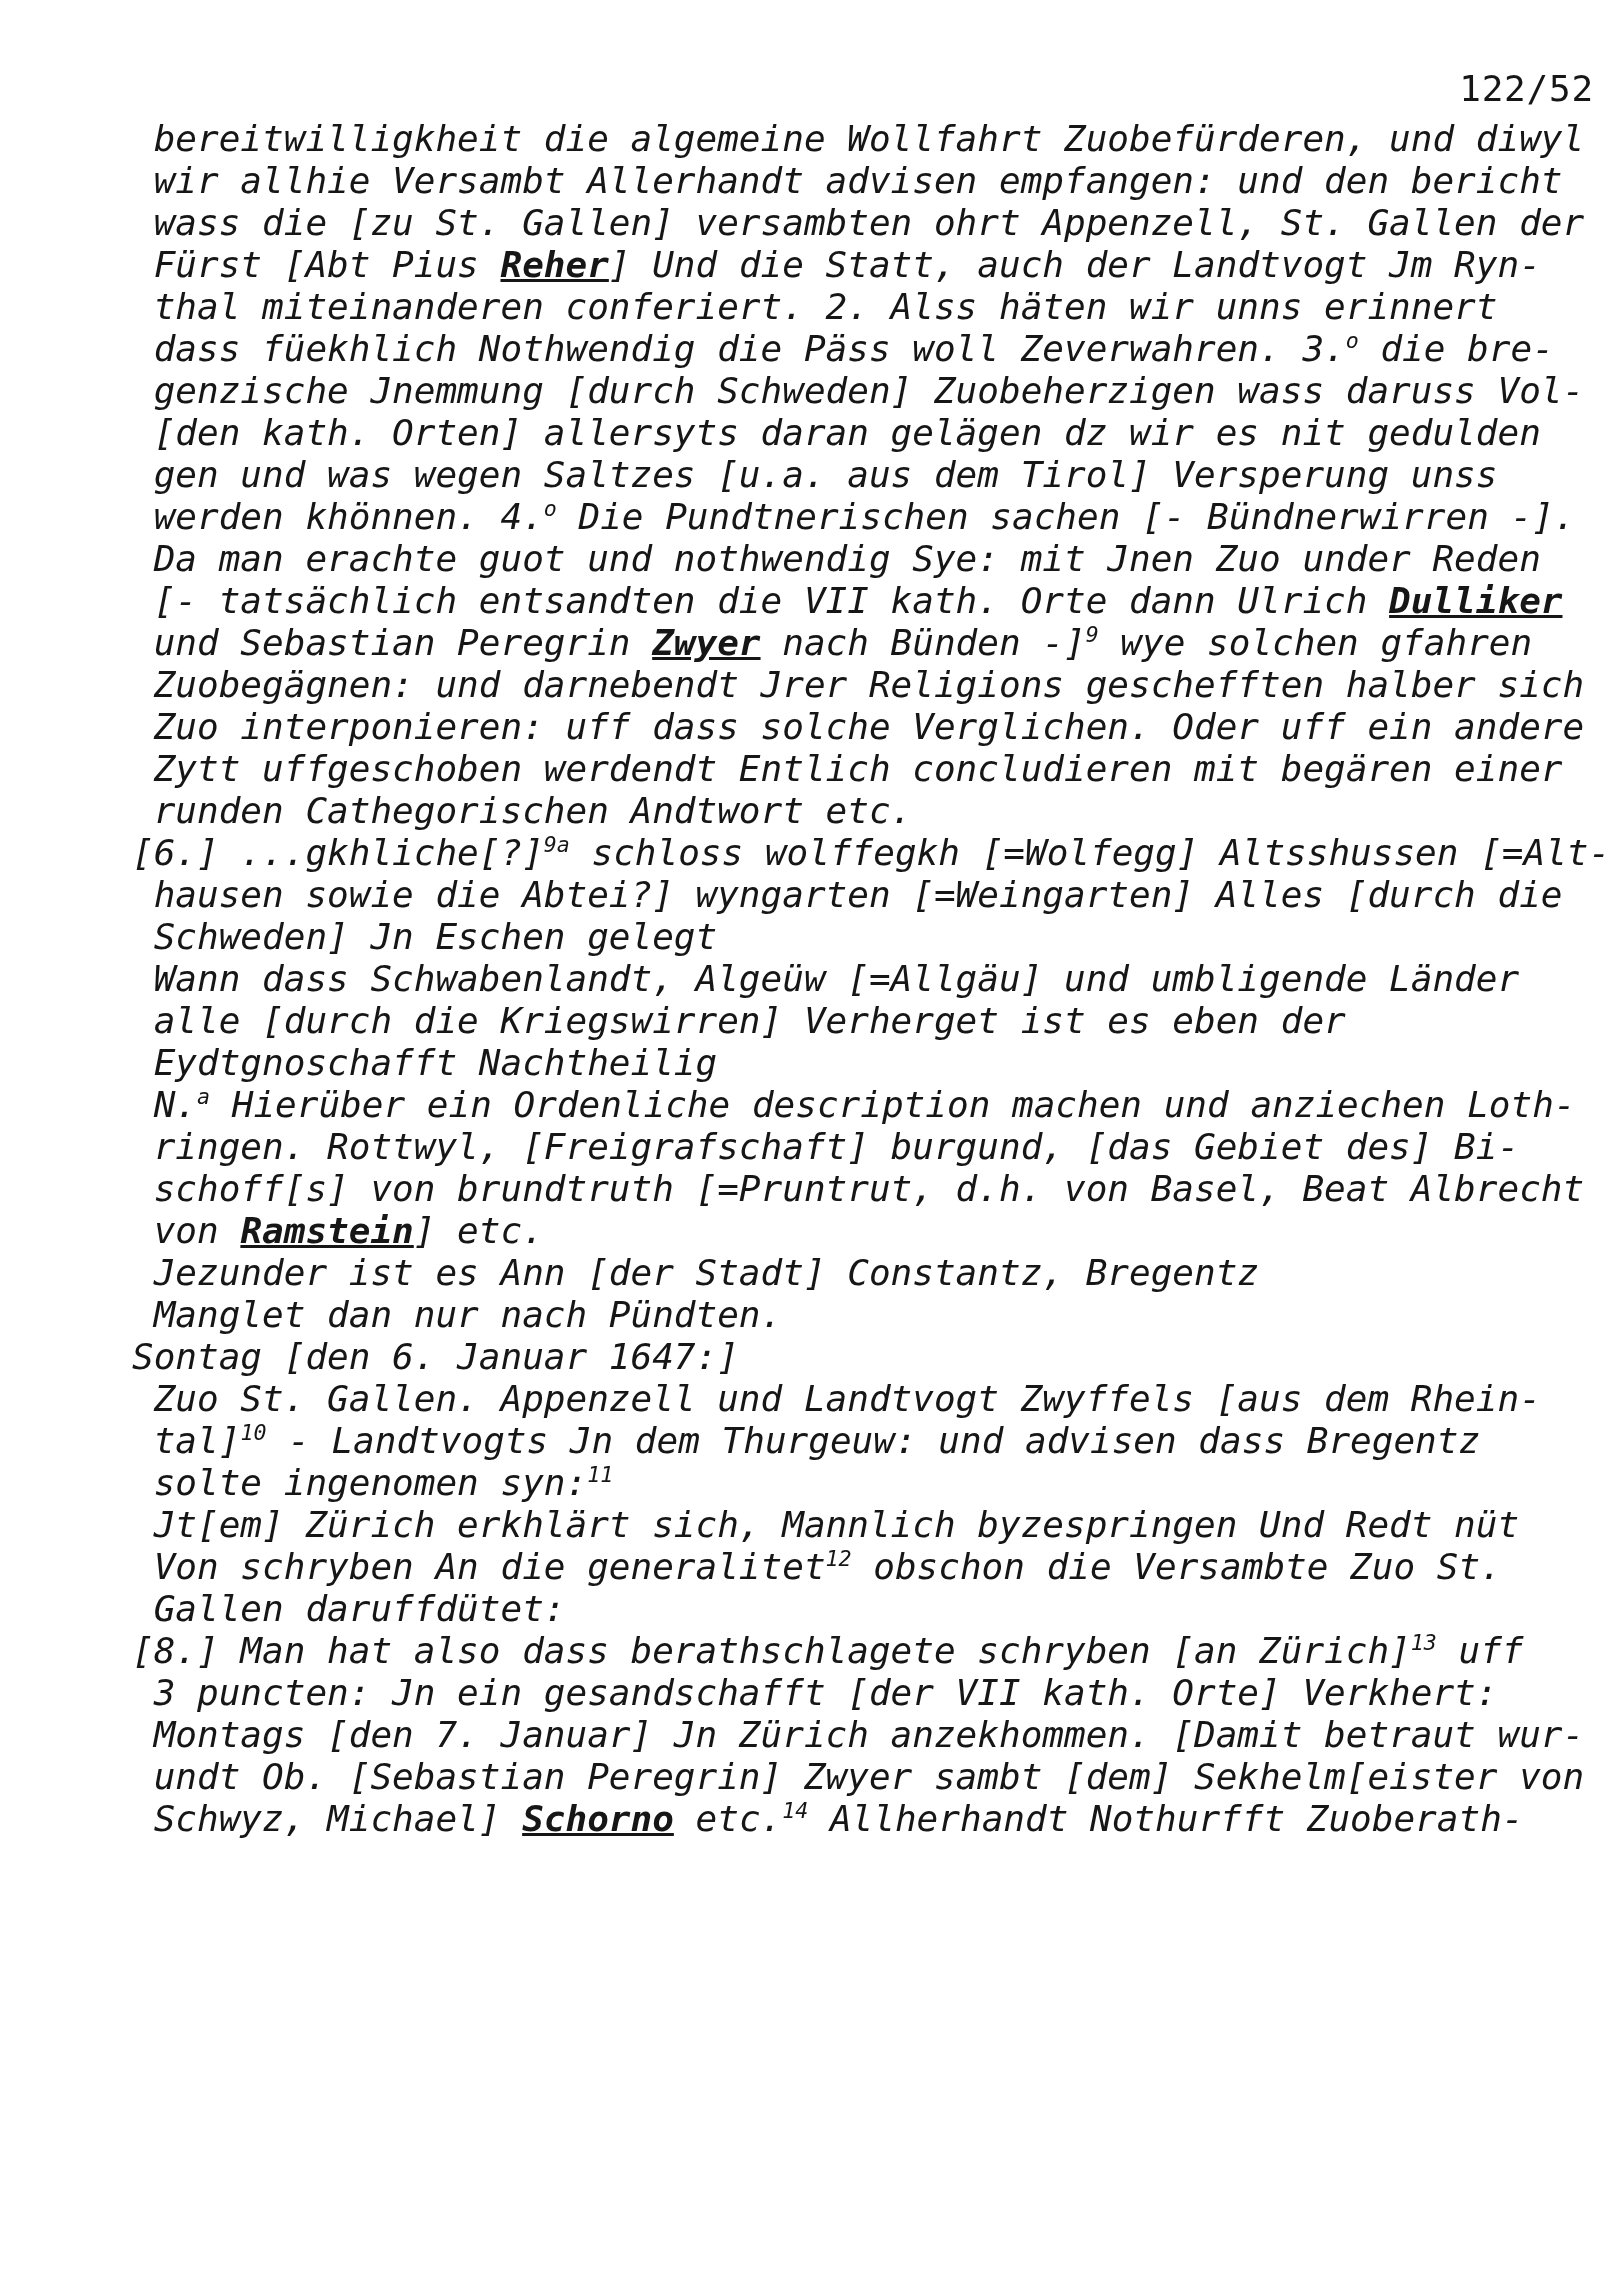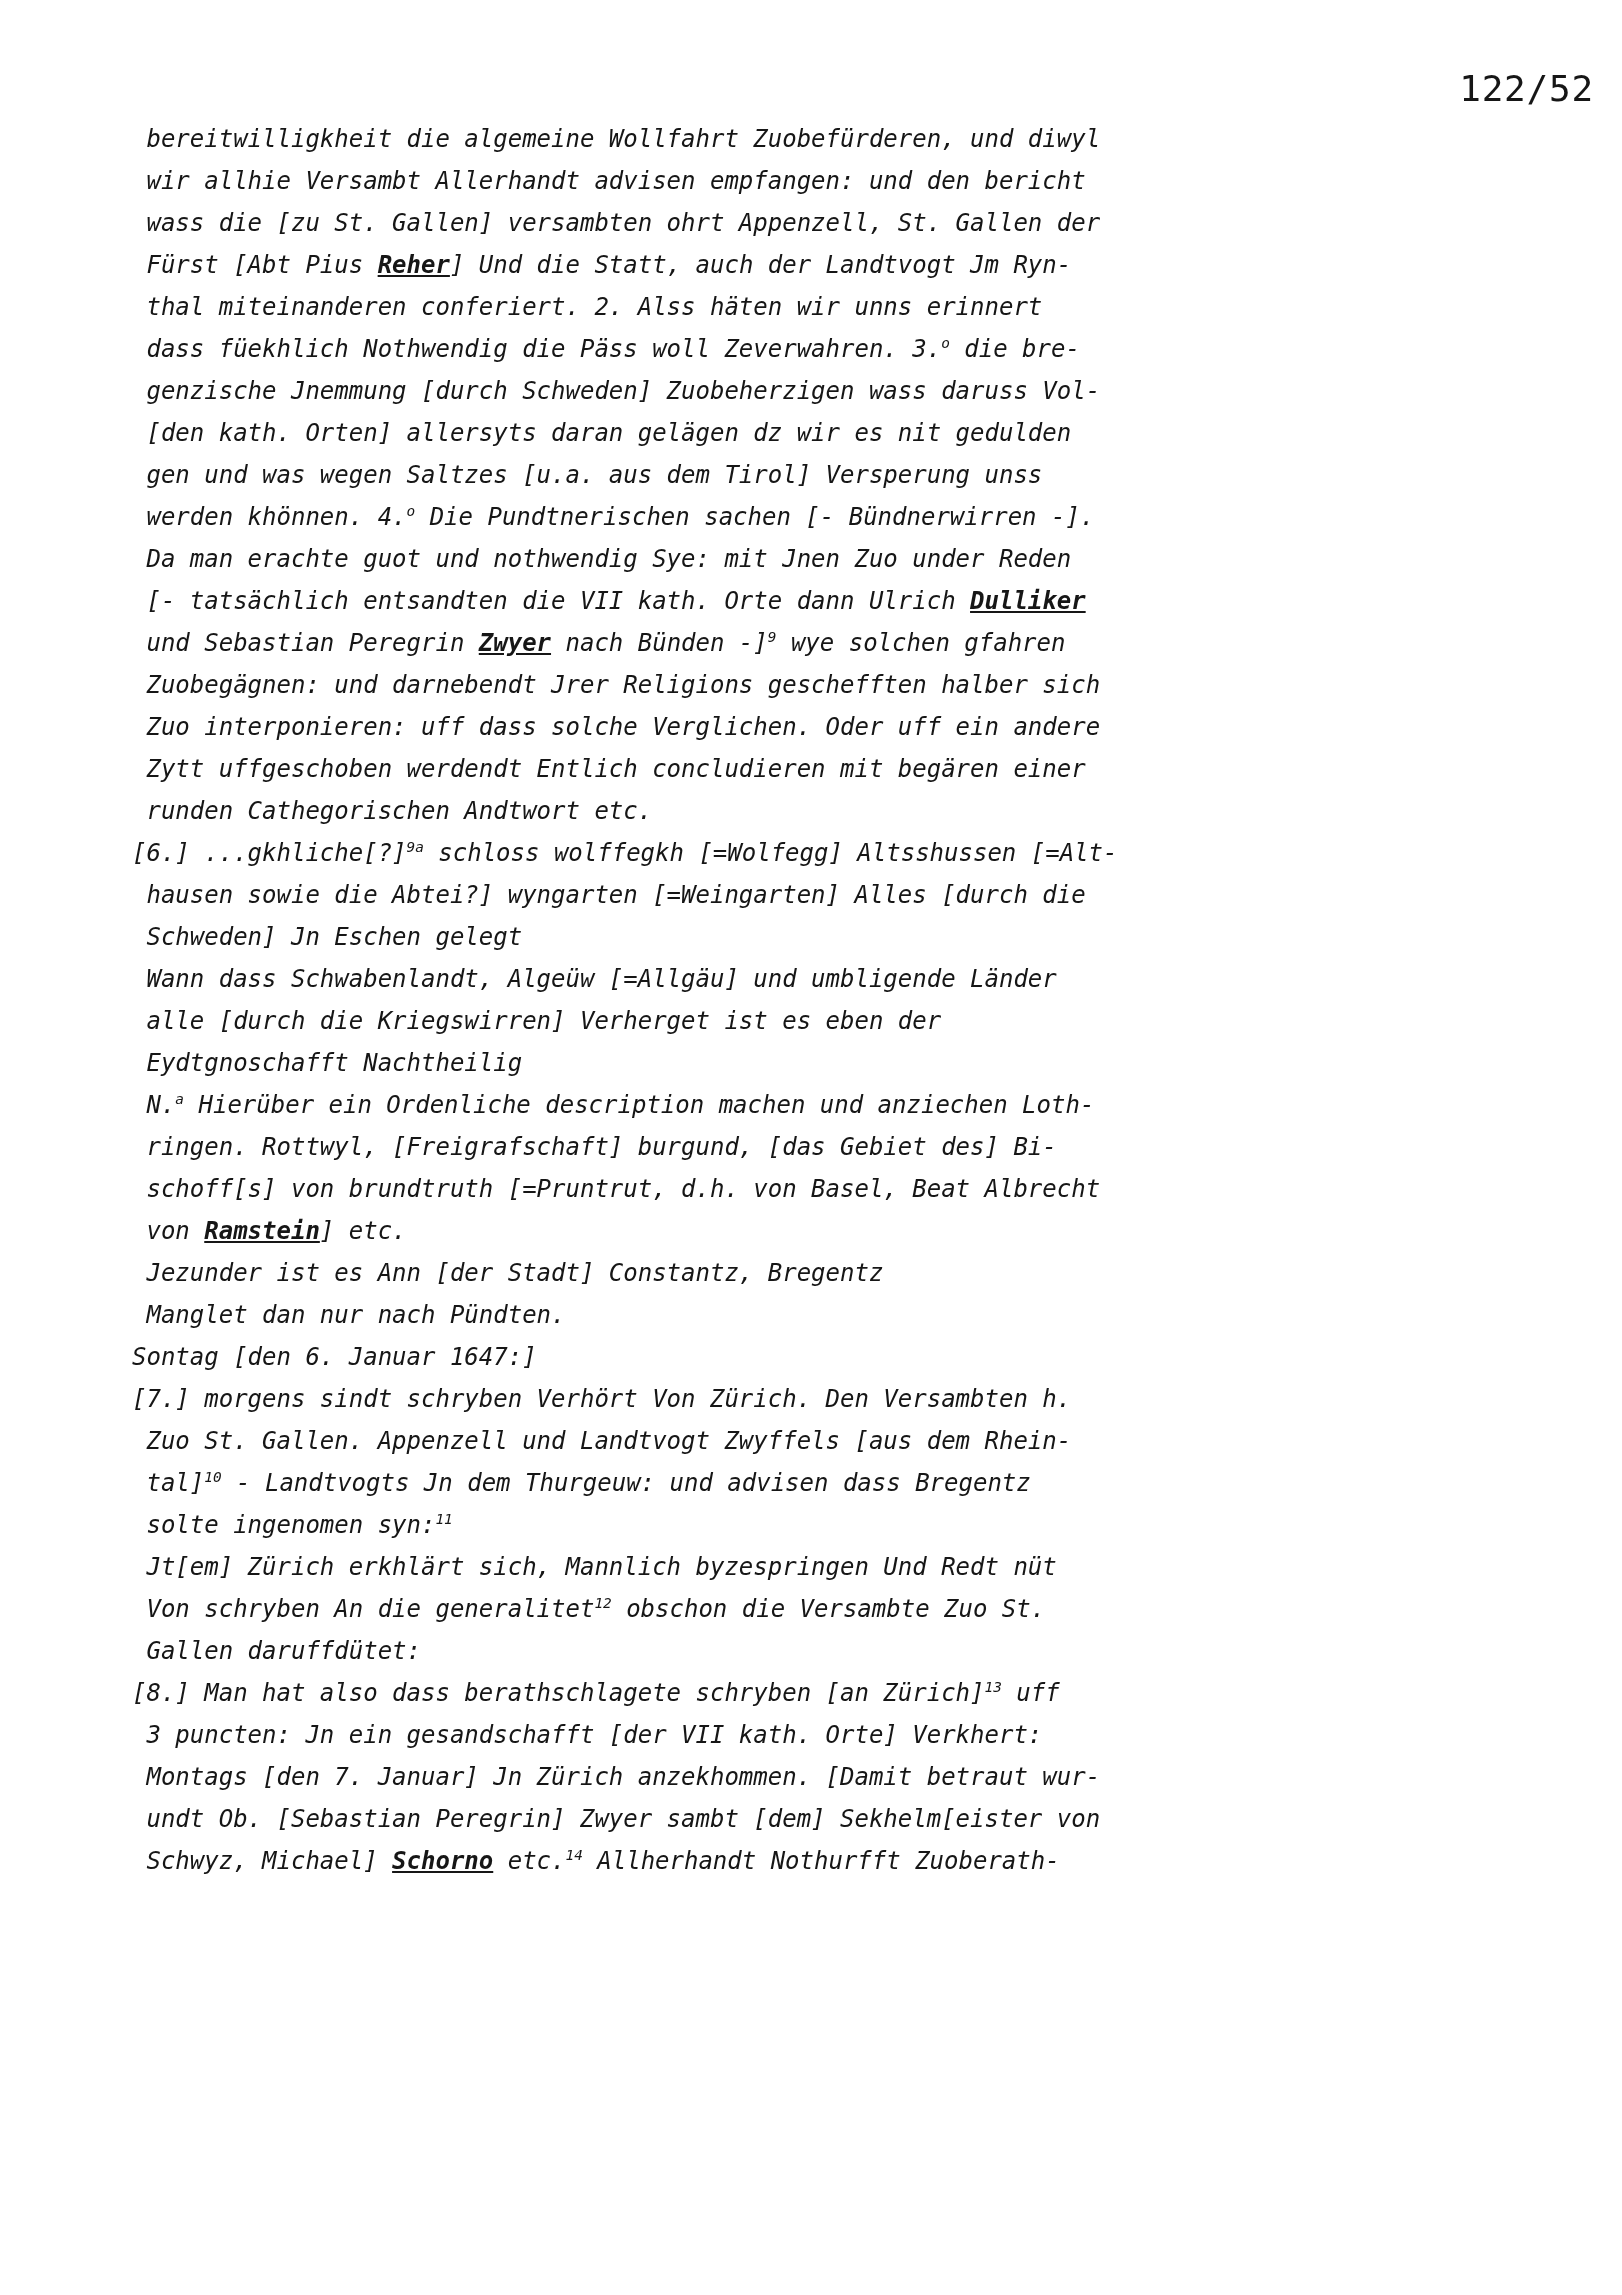--- a/index.html
+++ b/index.html
@@ -24,21 +24,21 @@
     font-size: 36px;
     font-style: normal;
     letter-spacing: 0.8px;
     white-space: pre;
   }
   .text {
     position: absolute;
     top: 118px;
     left: 132px;
     right: 16px;
-    font-size: 24px;
+    font-size: 36px;
     line-height: 42px;
     font-style: italic;
   }
   .para {
     margin: 0;
   }
   .line {
     white-space: pre;
   }
   .line b {
@@ -88,21 +88,20 @@
         <div class="line"> ringen. Rottwyl, [Freigrafschaft] burgund, [das Gebiet des] Bi-</div>
         <div class="line"> schoff[s] von brundtruth [=Pruntrut, d.h. von Basel, Beat Albrecht</div>
         <div class="line"> von <b>Ramstein</b>] etc.</div>
         <div class="line"> Jezunder ist es Ann [der Stadt] Constantz, Bregentz</div>
         <div class="line"> Manglet dan nur nach Pündten.</div>
       </div>
       <div class="para">
         <div class="line">Sontag [den 6. Januar 1647:]</div>
       </div>
       <div class="para">
-        <div class="line">[7.] morgens sindt schryben Verhört Von Zürich. Den Versambten h.</div>
         <div class="line"> Zuo St. Gallen. Appenzell und Landtvogt Zwyffels [aus dem Rhein-</div>
         <div class="line"> tal]<sup>10</sup> - Landtvogts Jn dem Thurgeuw: und advisen dass Bregentz</div>
         <div class="line"> solte ingenomen syn:<sup>11</sup></div>
         <div class="line"> Jt[em] Zürich erkhlärt sich, Mannlich byzespringen Und Redt nüt</div>
         <div class="line"> Von schryben An die generalitet<sup>12</sup> obschon die Versambte Zuo St.</div>
         <div class="line"> Gallen daruffdütet:</div>
       </div>
       <div class="para">
         <div class="line">[8.] Man hat also dass berathschlagete schryben [an Zürich]<sup>13</sup> uff</div>
         <div class="line"> 3 puncten: Jn ein gesandschafft [der VII kath. Orte] Verkhert:</div>

